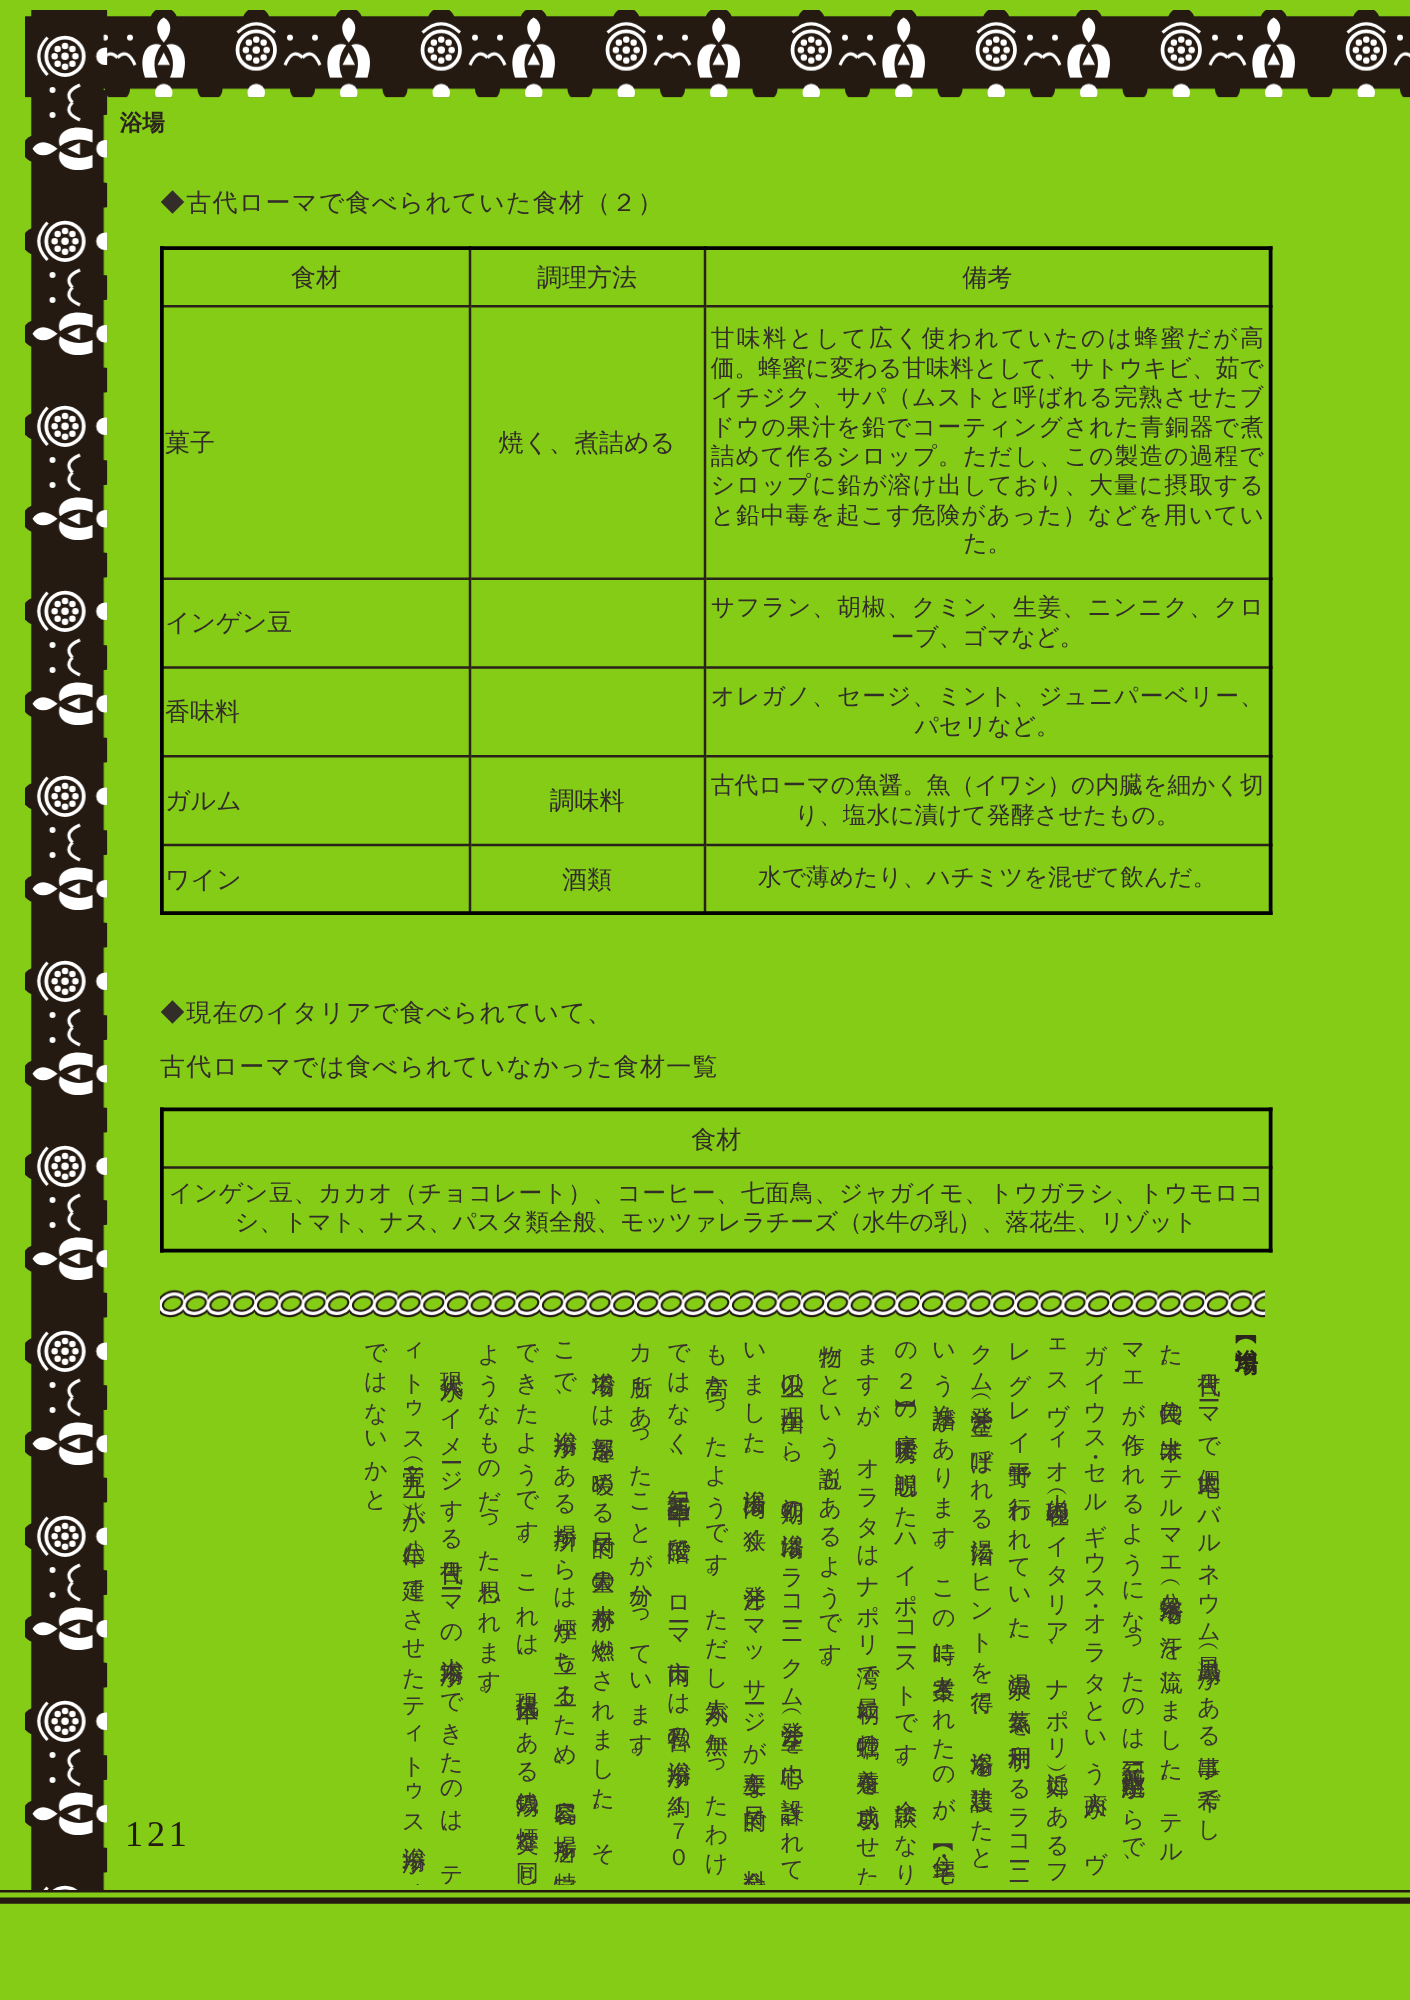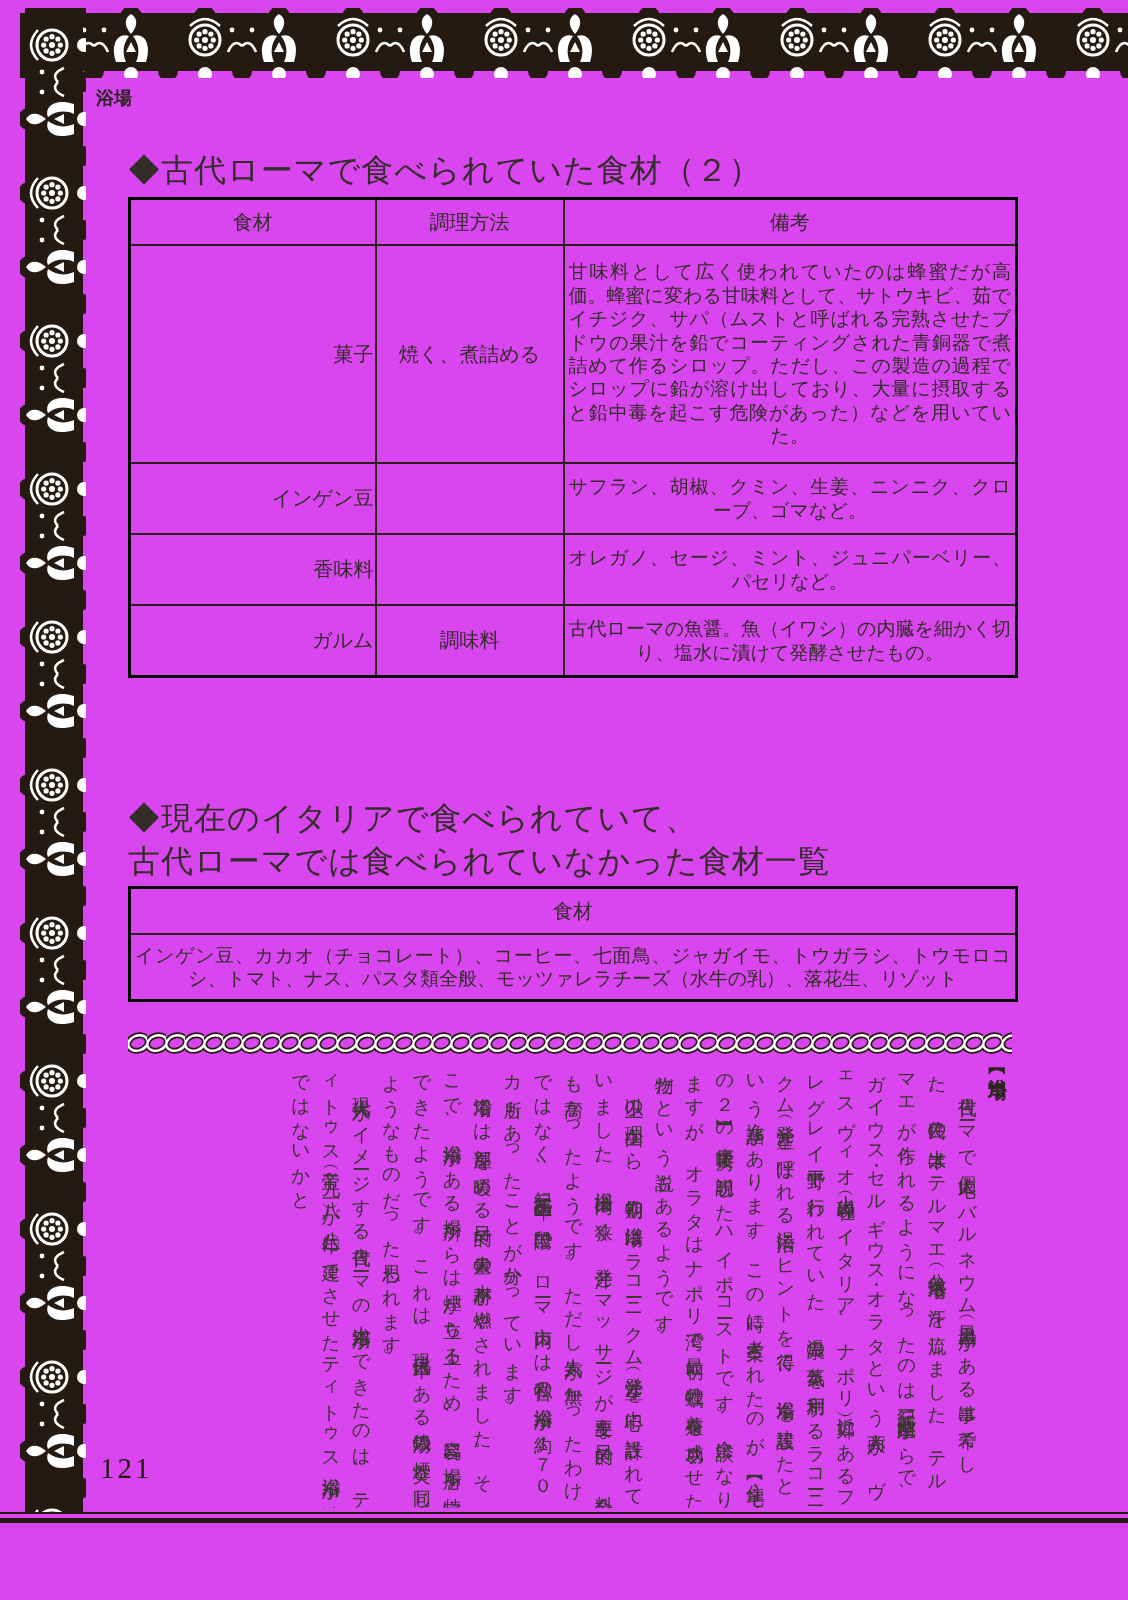--- a/index.html
+++ b/index.html
@@ -1,34 +1,34 @@
 <!DOCTYPE html>
 <html><head>
 <meta charset="utf-8">
 <style>
   html,body{margin:0;padding:0;background:#fff;}
-  .canvas{position:relative;width:1128px;height:1600px;background:#d946ef;overflow:hidden;
+  .canvas{position:relative;width:1128px;height:1600px;background:#84cc16;overflow:hidden;
           font-family:"Liberation Sans",sans-serif;color:#332d29;}
   .abs{position:absolute;}
   
   .running-head{left:96px;top:86px;font-size:18px;font-weight:bold;color:#2b241f;}
   
-  .sec-title{font-size:32px;letter-spacing:1px;color:#332d29;}
+  .sec-title{font-size:20px;letter-spacing:1px;color:#332d29;}
   .t1-title{left:128px;top:149px;}
   .t2-title1{left:128px;top:797px;}
   .t2-title2{left:128px;top:840px;}
   
   table{border-collapse:collapse;table-layout:fixed;}
   .t1{left:128px;top:197px;width:890px;}
   .t2{left:128px;top:886px;width:890px;}
   td,th{border:2px solid #2a211b;font-weight:normal;font-size:20px;
         color:#332d29;vertical-align:middle;}
   table{border:3px solid #000000;}
   th{height:42px;text-align:center;}
-  .cell-label{text-align:right;margin-top:15px;}
+  .cell-label{text-align:left;margin-top:15px;}
   .cell-method{text-align:center;}
   .notes{font-size:19px;line-height:23.4px;text-align:justify;text-align-last:center;
          padding:3px 4px;}
   .t1 tr.r0 td{height:210px;}
   .t1 tr.r1 td{height:62px;}
   .t1 tr.r2 td{height:63px;}
   .t1 tr.r3 td{height:63px;}
   .t1 tr.r4 td{height:63px;}
   .t1 tr.r5 td{height:46px;}
   .t2 td{height:58px;}
@@ -151,20 +151,25 @@
       <tr class="r3">
         <td class="cell-label">香味料</td>
         <td class="cell-method"></td>
         <td class="notes">オレガノ、セージ、ミント、ジュニパーベリー、パセリなど。</td>
       </tr>
       <tr class="r4">
         <td class="cell-label">ガルム</td>
         <td class="cell-method">調味料</td>
         <td class="notes">古代ローマの魚醤。魚（イワシ）の内臓を細かく切り、塩水に漬けて発酵させたもの。</td>
       </tr>
+      <tr class="r5">
+        <td class="cell-label">ワイン</td>
+        <td class="cell-method">酒類</td>
+        <td class="notes">水で薄めたり、ハチミツを混ぜて飲んだ。</td>
+      </tr>
     </tbody>
   </table>
 
   <div class="abs sec-title t2-title1">◆現在のイタリアで食べられていて、</div>
   <div class="abs sec-title t2-title2">古代ローマでは食べられていなかった食材一覧</div>
 
   <table class="abs t2">
     <thead>
       <tr>
         <th>食材</th>

